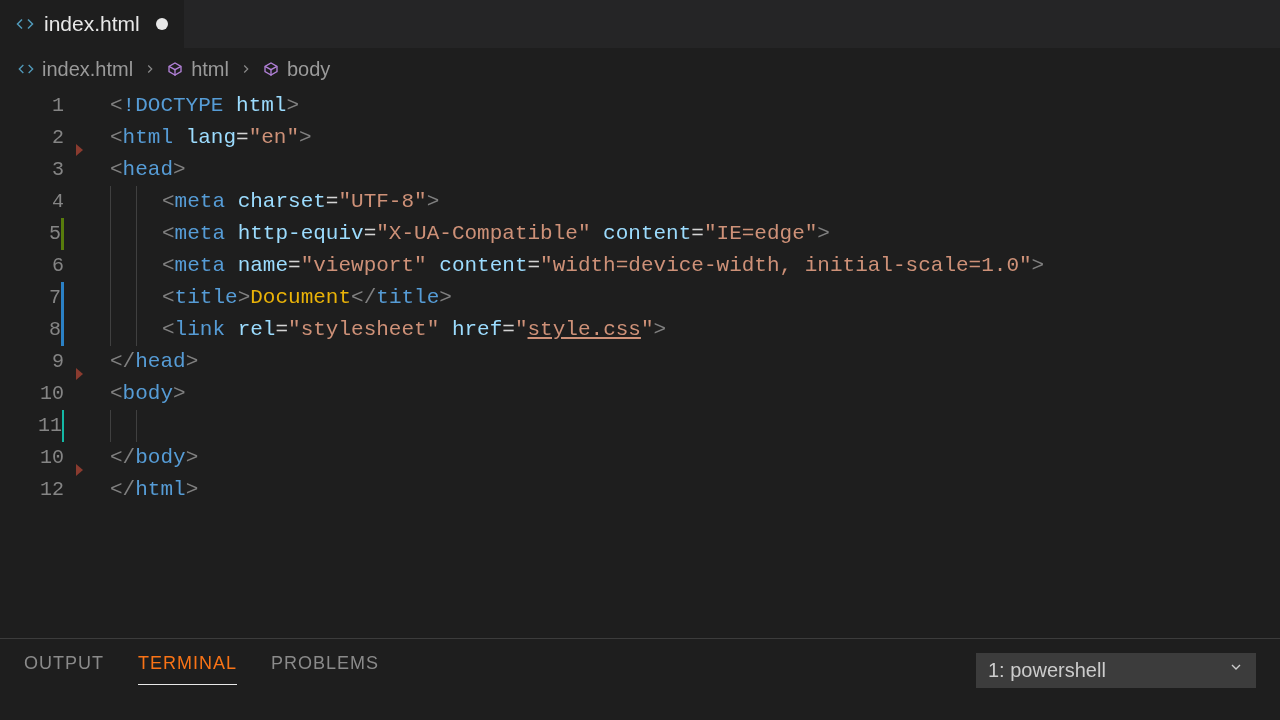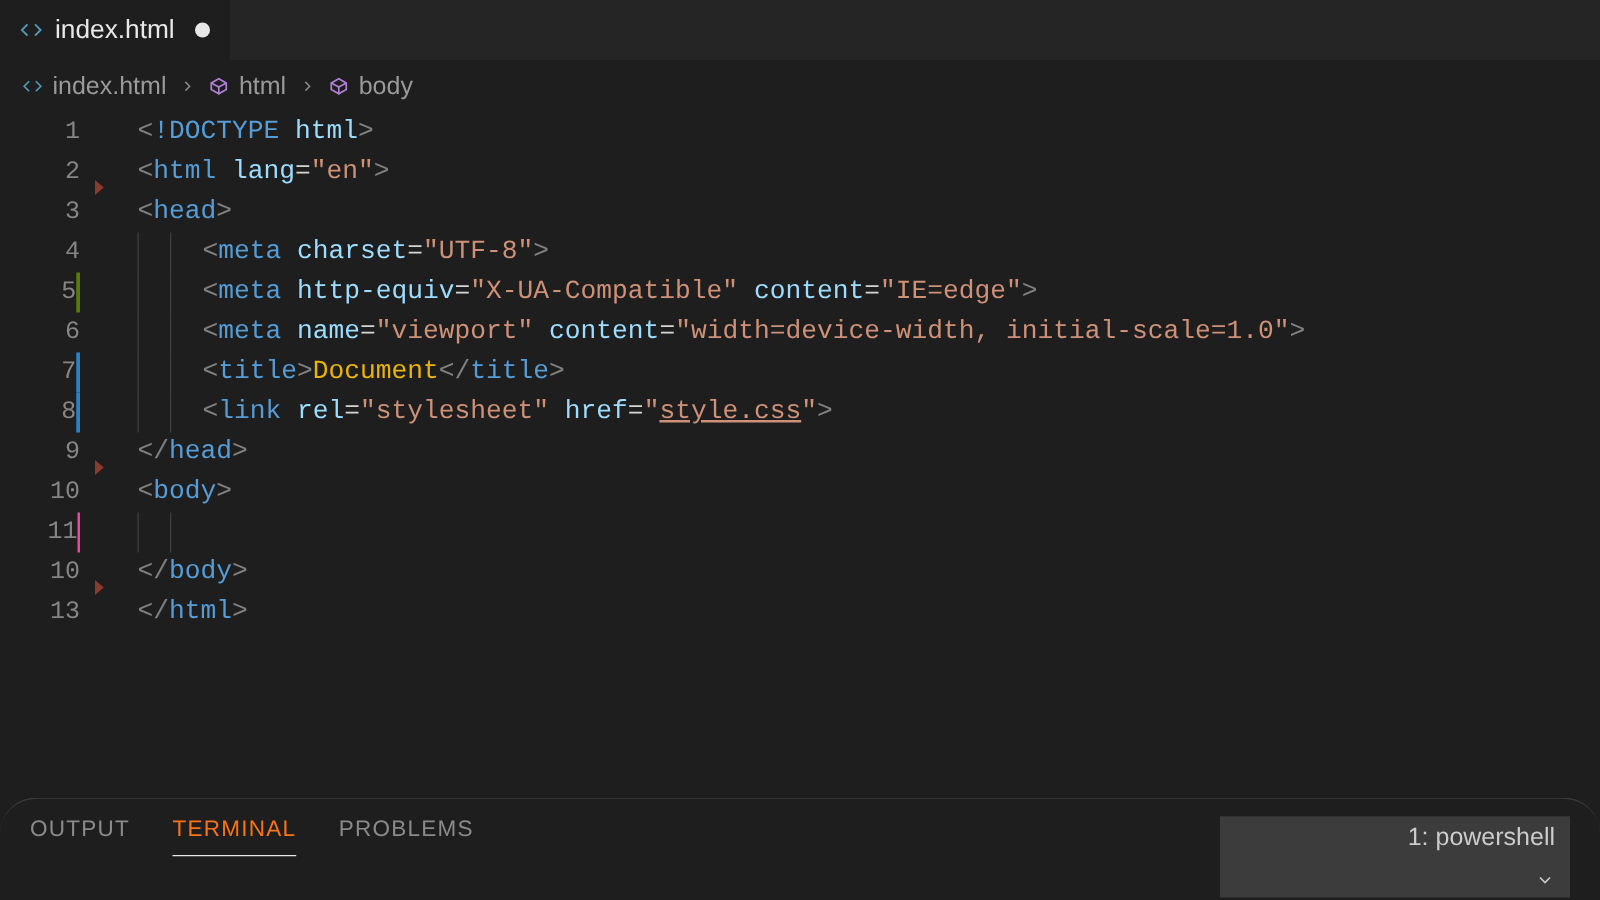--- a/index.html
+++ b/index.html
@@ -65,21 +65,21 @@
     text-align: right;
     color: #858585;
     line-height: 32px;
     font-size: 20px;
     user-select: none;
     position: relative;
   }
   .gutter .ln { height: 32px; position: relative; }
   .gutter .ln.mod { border-right: 3px solid #2b81c6; }
   .gutter .ln.add { border-right: 3px solid #587c0c; }
-  .gutter .ln.cur-cursor { border-right: 2px solid #ec4899; }
+  .gutter .ln.cur-cursor { border-right: 2px solid #14b8a6; }
   .fold-arrow {
     position: absolute;
     left: 76px;
     width: 0; height: 0;
     border-top: 6px solid transparent;
     border-bottom: 6px solid transparent;
     border-left: 7px solid #8a3b2f;
   }
 
   .code {
@@ -111,32 +111,30 @@
     height: 82px;
     border-top: 1px solid #3c3c3c;
     background: #1e1e1e;
     display:flex;
     align-items:flex-start;
     padding: 14px 24px 0 24px;
     font-family: -apple-system,'Segoe UI',sans-serif;
     font-size: 18px;
     color: #8a8a8a;
     gap: 34px;
-    border-radius: 29px;
   }
   .panel .ptab { padding-bottom: 10px; letter-spacing: 1px; }
   .panel .ptab.active { color:#f97316; border-bottom:1px solid #e8e8e8; }
   .panel-spacer { flex:1; }
   .term-select {
-    display:flex; align-items:flex-end; gap:14px;
+    display:flex; align-items:flex-start; gap:14px;
     background:#3c3c3c; color:#cccccc;
     padding: 6px 12px; width: 280px;
     font-size: 20px;
     justify-content: space-between;
-    flex-direction: column;
   }
   .term-select .chev-down { color:#cccccc; }
 
   svg { display:block; }
 </style>
 </head>
 <body>
 
 <div class="tab-bar">
   <div class="tab">
@@ -200,21 +198,21 @@
       <div class="ln">3</div>
       <div class="ln">4</div>
       <div class="ln add">5</div>
       <div class="ln">6</div>
       <div class="ln mod">7</div>
       <div class="ln mod">8</div>
       <div class="ln">9</div>
       <div class="ln">10</div>
       <div class="ln cur-cursor">11</div>
       <div class="ln">10</div>
-      <div class="ln">13</div>
+      <div class="ln">12</div>
       <div class="fold-arrow" style="top: 54px;"></div>
       <div class="fold-arrow" style="top: 278px;"></div>
       <div class="fold-arrow" style="top: 374px;"></div>
     </div>
   <div class="code" id="code"><div class="line"><span class="indent first"></span><span class="c-br">&lt;</span><span class="c-doct">!DOCTYPE </span><span class="c-attr">html</span><span class="c-br">&gt;</span></div><div class="line"><span class="indent first"></span><span class="c-br">&lt;</span><span class="c-tag">html </span><span class="c-attr">lang</span><span class="c-op">=</span><span class="c-str">"en"</span><span class="c-br">&gt;</span></div><div class="line"><span class="indent first"></span><span class="c-br">&lt;</span><span class="c-tag">head</span><span class="c-br">&gt;</span></div><div class="line"><span class="indent first"></span><span class="indent"></span><span class="indent"></span><span class="c-br">&lt;</span><span class="c-tag">meta </span><span class="c-attr">charset</span><span class="c-op">=</span><span class="c-str">"UTF-8"</span><span class="c-br">&gt;</span></div><div class="line"><span class="indent first"></span><span class="indent"></span><span class="indent"></span><span class="c-br">&lt;</span><span class="c-tag">meta </span><span class="c-attr">http-equiv</span><span class="c-op">=</span><span class="c-str">"X-UA-Compatible" </span><span class="c-attr">content</span><span class="c-op">=</span><span class="c-str">"IE=edge"</span><span class="c-br">&gt;</span></div><div class="line"><span class="indent first"></span><span class="indent"></span><span class="indent"></span><span class="c-br">&lt;</span><span class="c-tag">meta </span><span class="c-attr">name</span><span class="c-op">=</span><span class="c-str">"viewport" </span><span class="c-attr">content</span><span class="c-op">=</span><span class="c-str">"width=device-width, initial-scale=1.0"</span><span class="c-br">&gt;</span></div><div class="line"><span class="indent first"></span><span class="indent"></span><span class="indent"></span><span class="c-br">&lt;</span><span class="c-tag">title</span><span class="c-br">&gt;</span><span class="c-txt">Document</span><span class="c-br">&lt;/</span><span class="c-tag">title</span><span class="c-br">&gt;</span></div><div class="line"><span class="indent first"></span><span class="indent"></span><span class="indent"></span><span class="c-br">&lt;</span><span class="c-tag">link </span><span class="c-attr">rel</span><span class="c-op">=</span><span class="c-str">"stylesheet" </span><span class="c-attr">href</span><span class="c-op">=</span><span class="c-str">"</span><span class="c-str underline">style.css</span><span class="c-str">"</span><span class="c-br">&gt;</span></div><div class="line"><span class="indent first"></span><span class="c-br">&lt;/</span><span class="c-tag">head</span><span class="c-br">&gt;</span></div><div class="line"><span class="indent first"></span><span class="c-br">&lt;</span><span class="c-tag">body</span><span class="c-br">&gt;</span></div><div class="current-line" style="top:320px"></div><div class="line"><span class="indent first"></span><span class="indent"></span><span class="indent"></span></div><div class="line"><span class="indent first"></span><span class="c-br">&lt;/</span><span class="c-tag">body</span><span class="c-br">&gt;</span></div><div class="line"><span class="indent first"></span><span class="c-br">&lt;/</span><span class="c-tag">html</span><span class="c-br">&gt;</span></div></div>
 </div>
 
 <div class="panel">
   <div id="panel-tabs" style="display:flex;gap:34px;">
       <div class="ptab">OUTPUT</div>

